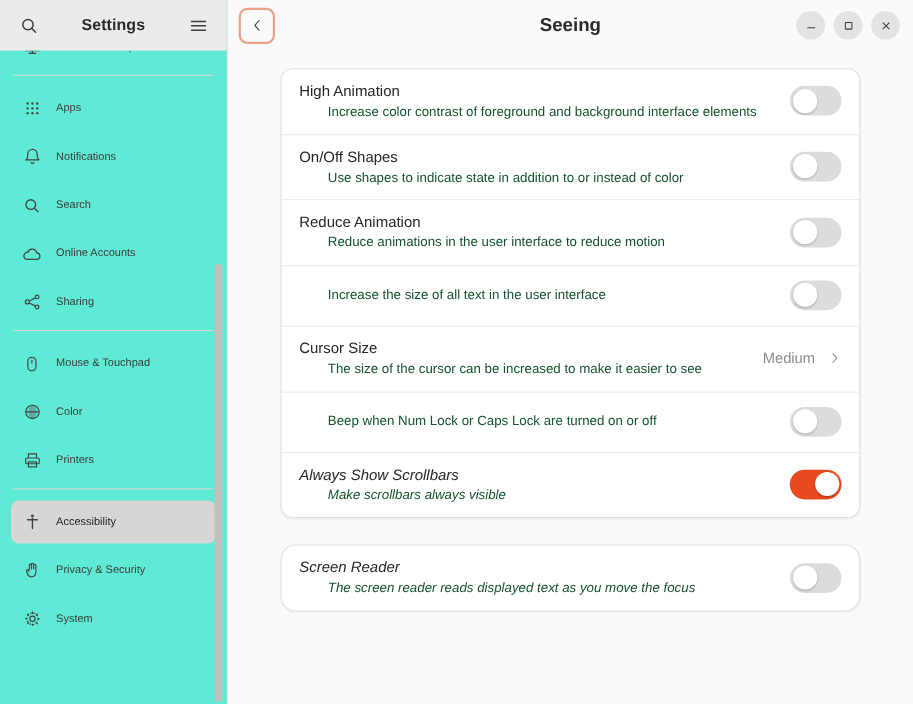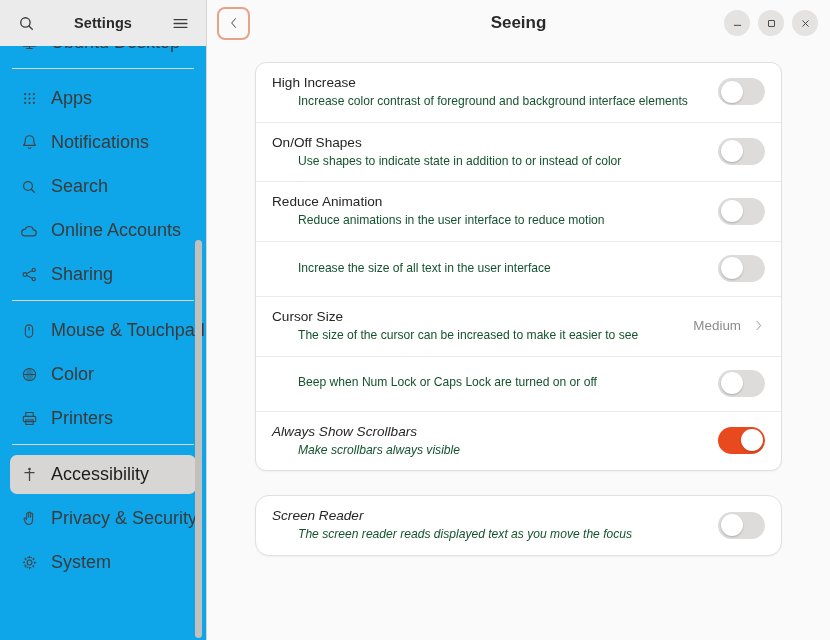--- a/index.html
+++ b/index.html
@@ -17,21 +17,21 @@
     height: 640px;
     display: flex;
     position: relative;
     background: #fafafa;
   }
 
   
   .sidebar {
     width: 207px;
     height: 640px;
-    background: #0ea5e9;
+    background: #5eead4;
     border-right: 1px solid #d6d4d1;
     display: flex;
     flex-direction: column;
     position: relative;
     flex: 0 0 207px;
   }
 
   .sidebar-header {
     height: 46px;
     flex: 0 0 46px;
@@ -67,21 +67,21 @@
   }
 
   .nav-item {
     display: flex;
     align-items: center;
     gap: 13px;
     height: 39px;
     padding: 0 10px;
     border-radius: 7px;
     color: #3b3b3b;
-    font-size: 18px;
+    font-size: 10px;
     margin-bottom: 5px;
   }
   .nav-item.selected {
     background: #d8d6d4;
     color: #1d1d1d;
   }
   .nav-item .nv-icon {
     width: 18px; height: 18px;
     display: flex; align-items: center; justify-content: center;
     flex: 0 0 18px;
@@ -450,21 +450,21 @@
         </div>
       </div>
     </div>
 
     <div class="content">
 
       <div class="card">
 
         <div class="row">
           <div class="row-text">
-            <div class="row-title">High Increase</div>
+            <div class="row-title">High Animation</div>
             <div class="row-sub">Increase color contrast of foreground and background interface elements</div>
           </div>
           <div class="toggle">
               <div class="knob"></div>
             </div>
         </div>
 
         <div class="row">
           <div class="row-text">
             <div class="row-title">On/Off Shapes</div>

